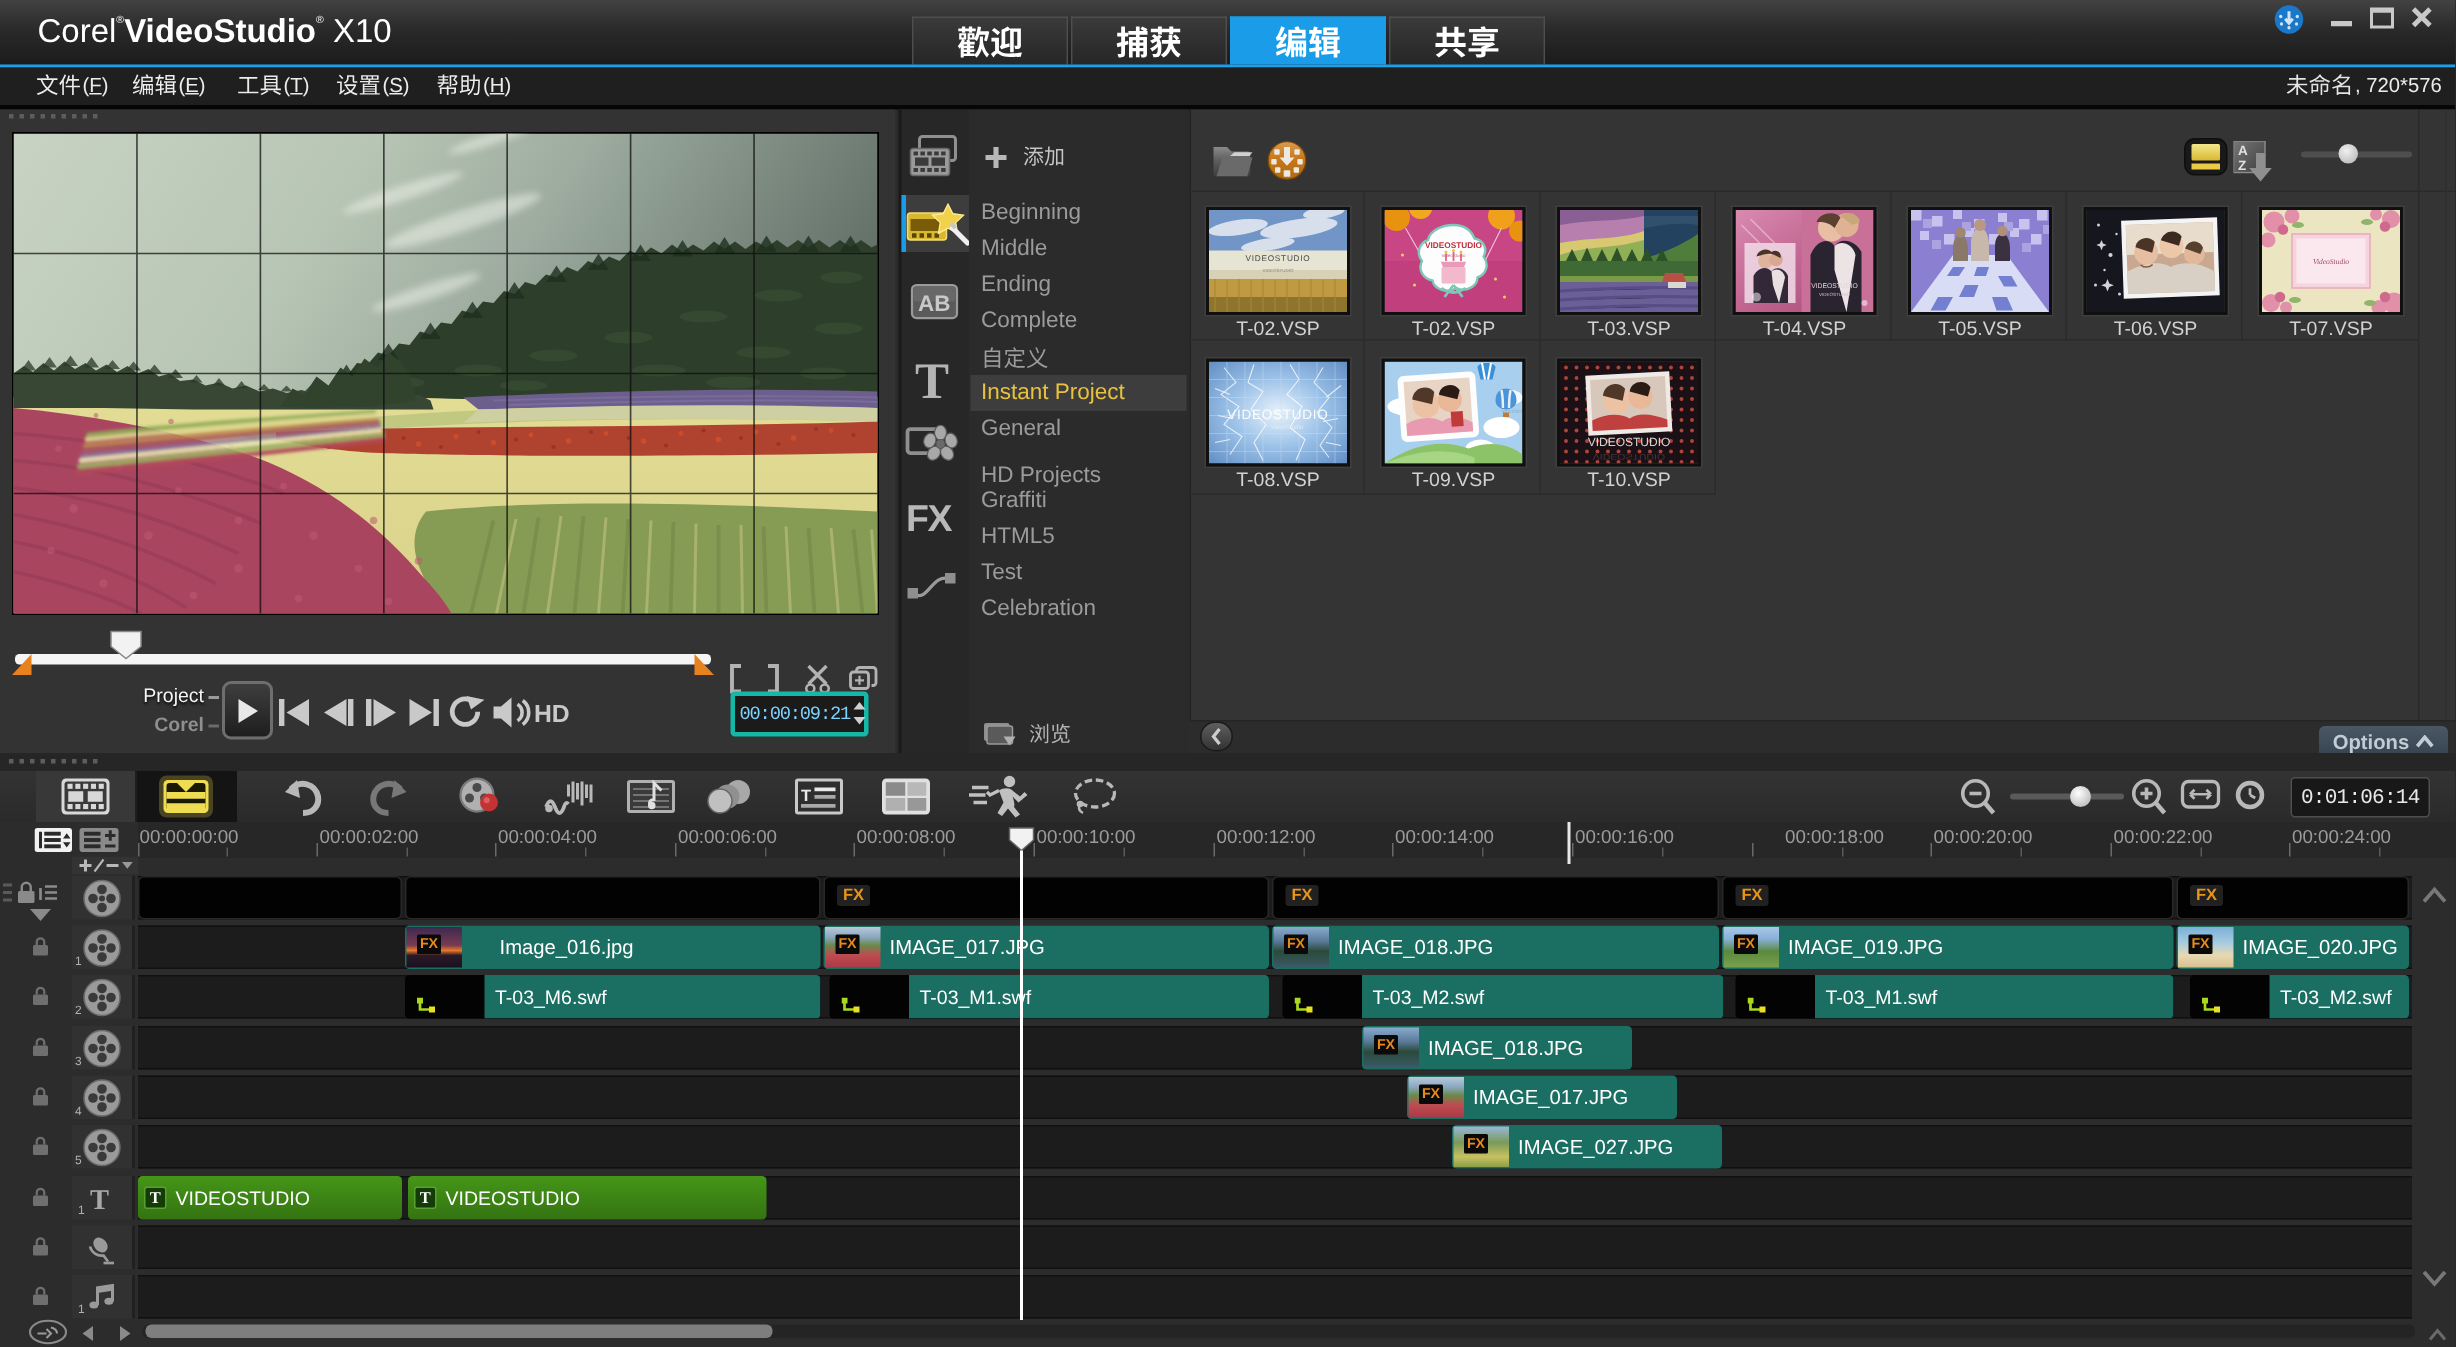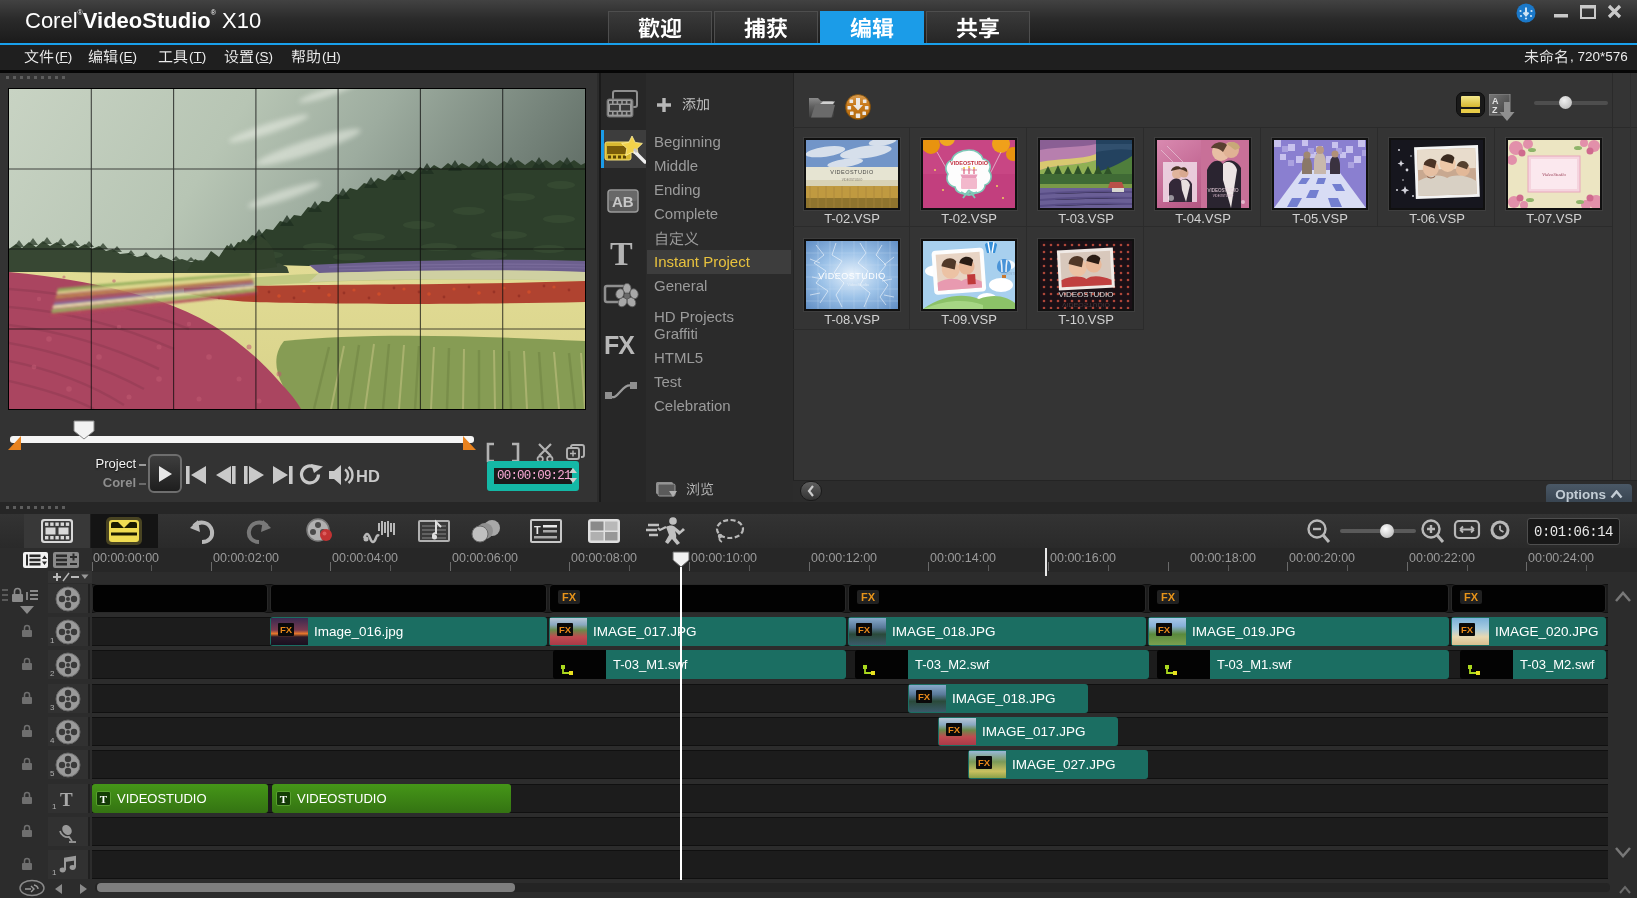--- a/index.html
+++ b/index.html
@@ -17,21 +17,21 @@
 #menuline{left:0;top:70px;width:1637px;height:3px;background:#060606}
 .mi{top:49px;color:#ececec;font-size:14px;display:flex;align-items:flex-end}
 .mi .lat{font-size:13.5px;margin-left:1px;color:#ececec}
 .mi u{text-decoration:underline}
 
 #leftpanel{left:0;top:73px;width:597px;height:429px;background:#333333}
 .grip{height:4px;display:flex;gap:4px}
 .grip i{width:3px;height:3px;background:#5d5d5d;display:block}
 #preview{left:8px;top:88px;width:578px;height:322px;background:#000;padding:1px}
 #playbtn{left:140px;top:454px;width:34px;height:39px;border:2px solid #6e6e6e;border-radius:6px;background:linear-gradient(#3e3e3e,#1e1e1e);display:flex;align-items:center;justify-content:center}
-#tcbox{left:487px;top:461px;width:92px;height:30px;background:#1b1b1b;border:7px solid #14b8a6;border-radius:3px;color:#f9a8d4;display:flex;align-items:center;justify-content:flex-start;padding-left:3px;font-size:15px;font-family:"Liberation Mono",monospace}
+#tcbox{left:487px;top:461px;width:92px;height:30px;background:#1b1b1b;border:3px solid #14b8a6;border-radius:3px;color:#7dd3fc;display:flex;align-items:center;justify-content:flex-start;padding-left:3px;font-size:15px;font-family:"Liberation Mono",monospace}
 
 #navstrip{left:599px;top:73px;width:47px;height:429px;background:#272727;border-left:2px solid #1a1a1a}
 #catlist{left:646px;top:73px;width:146px;height:429px;background:#2b2b2b}
 #gallery{left:793px;top:73px;width:844px;height:407px;background:#343434;border-left:1px solid #222}
 .cat{left:654px;width:130px;height:24px;color:#9b9b9b;font-size:15px;display:flex;align-items:center;white-space:nowrap}
 #catsel{left:647px;top:250px;width:144px;height:24px;background:#3d3d3d}
 #gbottom{left:793px;top:480px;width:844px;height:22px;background:#2c2c2c;border-top:1px solid #242424}
 .cell-label{color:#d2d2d2;font-size:13px;text-align:center}
 .thumb{border:2px solid #101010;box-shadow:0 0 0 1px #3e3e3e;overflow:hidden;position:absolute}
 
@@ -1308,41 +1308,50 @@
     </div>
 <div class="clip blk" style="left:1148px;top:584px;width:301px;height:29px">
       <span class="fxtxt">FX</span>
     </div>
 <div class="clip blk" style="left:1451px;top:584px;width:155px;height:29px">
       <span class="fxtxt">FX</span>
     </div>
 <div class="clip teal" style="left:270px;top:617px;width:277px;height:29px">
       <div class="cthumb" style="background:linear-gradient(#3a2a50 0%,#7a3a50 45%,#e8782a 58%,#2a1a28 70%,#1a1020 100%);height:27px"></div>
       <div class="fxchip">FX</div>
-      <span style="margin-left:44px">Image_016.jpg</span>
+      <span style="margin-left:63px">Image_016.jpg</span>
     </div>
 <div class="clip teal" style="left:549px;top:617px;width:297px;height:29px">
       <div class="cthumb" style="background:linear-gradient(#b8c8d8 0%,#8aa8c0 25%,#6a8a4a 45%,#c04a50 70%,#a83a48 100%);height:27px"></div>
       <div class="fxchip">FX</div>
       <span style="margin-left:44px">IMAGE_017.JPG</span>
     </div>
 <div class="clip teal" style="left:848px;top:617px;width:298px;height:29px">
       <div class="cthumb" style="background:linear-gradient(#88aacc 0%,#5a7a9a 35%,#2a4a3a 60%,#3a5a6a 100%);height:27px"></div>
       <div class="fxchip">FX</div>
       <span style="margin-left:44px">IMAGE_018.JPG</span>
     </div>
 <div class="clip teal" style="left:1148px;top:617px;width:301px;height:29px">
       <div class="cthumb" style="background:linear-gradient(#a8c8e8 0%,#88b0d8 30%,#5a8a3c 60%,#7aa050 100%);height:27px"></div>
       <div class="fxchip">FX</div>
       <span style="margin-left:44px">IMAGE_019.JPG</span>
     </div>
 <div class="clip teal" style="left:1451px;top:617px;width:155px;height:29px">
       <div class="cthumb" style="background:linear-gradient(#7ab0d8 0%,#a8cce0 40%,#e8d8b0 70%,#d8c090 100%);height:27px"></div>
       <div class="fxchip">FX</div>
       <span style="margin-left:44px">IMAGE_020.JPG</span>
+    </div>
+<div class="clip" style="left:270px;top:650px;width:277px;height:29px;background:#030303">
+      <div style="position:absolute;left:53px;top:0;right:0;bottom:0;background:#1b6e62"></div>
+      <svg style="position:absolute;left:8px;bottom:3px" width="13" height="11" viewBox="0 0 13 11">
+        <path d="M2,1.5 v6.5 h7" fill="none" stroke="#aad81e" stroke-width="1.8"></path>
+        <rect x="0" y="0" width="4" height="4" fill="#aad81e"></rect>
+        <rect x="8" y="6" width="4" height="4" fill="#e8e020"></rect>
+      </svg>
+      <span style="position:relative;color:#fff;font-size:13px;margin-left:60px">T-03_M6.swf</span>
     </div>
 <div class="clip" style="left:553px;top:650px;width:293px;height:29px;background:#030303">
       <div style="position:absolute;left:53px;top:0;right:0;bottom:0;background:#1b6e62"></div>
       <svg style="position:absolute;left:8px;bottom:3px" width="13" height="11" viewBox="0 0 13 11">
         <path d="M2,1.5 v6.5 h7" fill="none" stroke="#aad81e" stroke-width="1.8"></path>
         <rect x="0" y="0" width="4" height="4" fill="#aad81e"></rect>
         <rect x="8" y="6" width="4" height="4" fill="#e8e020"></rect>
       </svg>
       <span style="position:relative;color:#fff;font-size:13px;margin-left:60px">T-03_M1.swf</span>
     </div>

